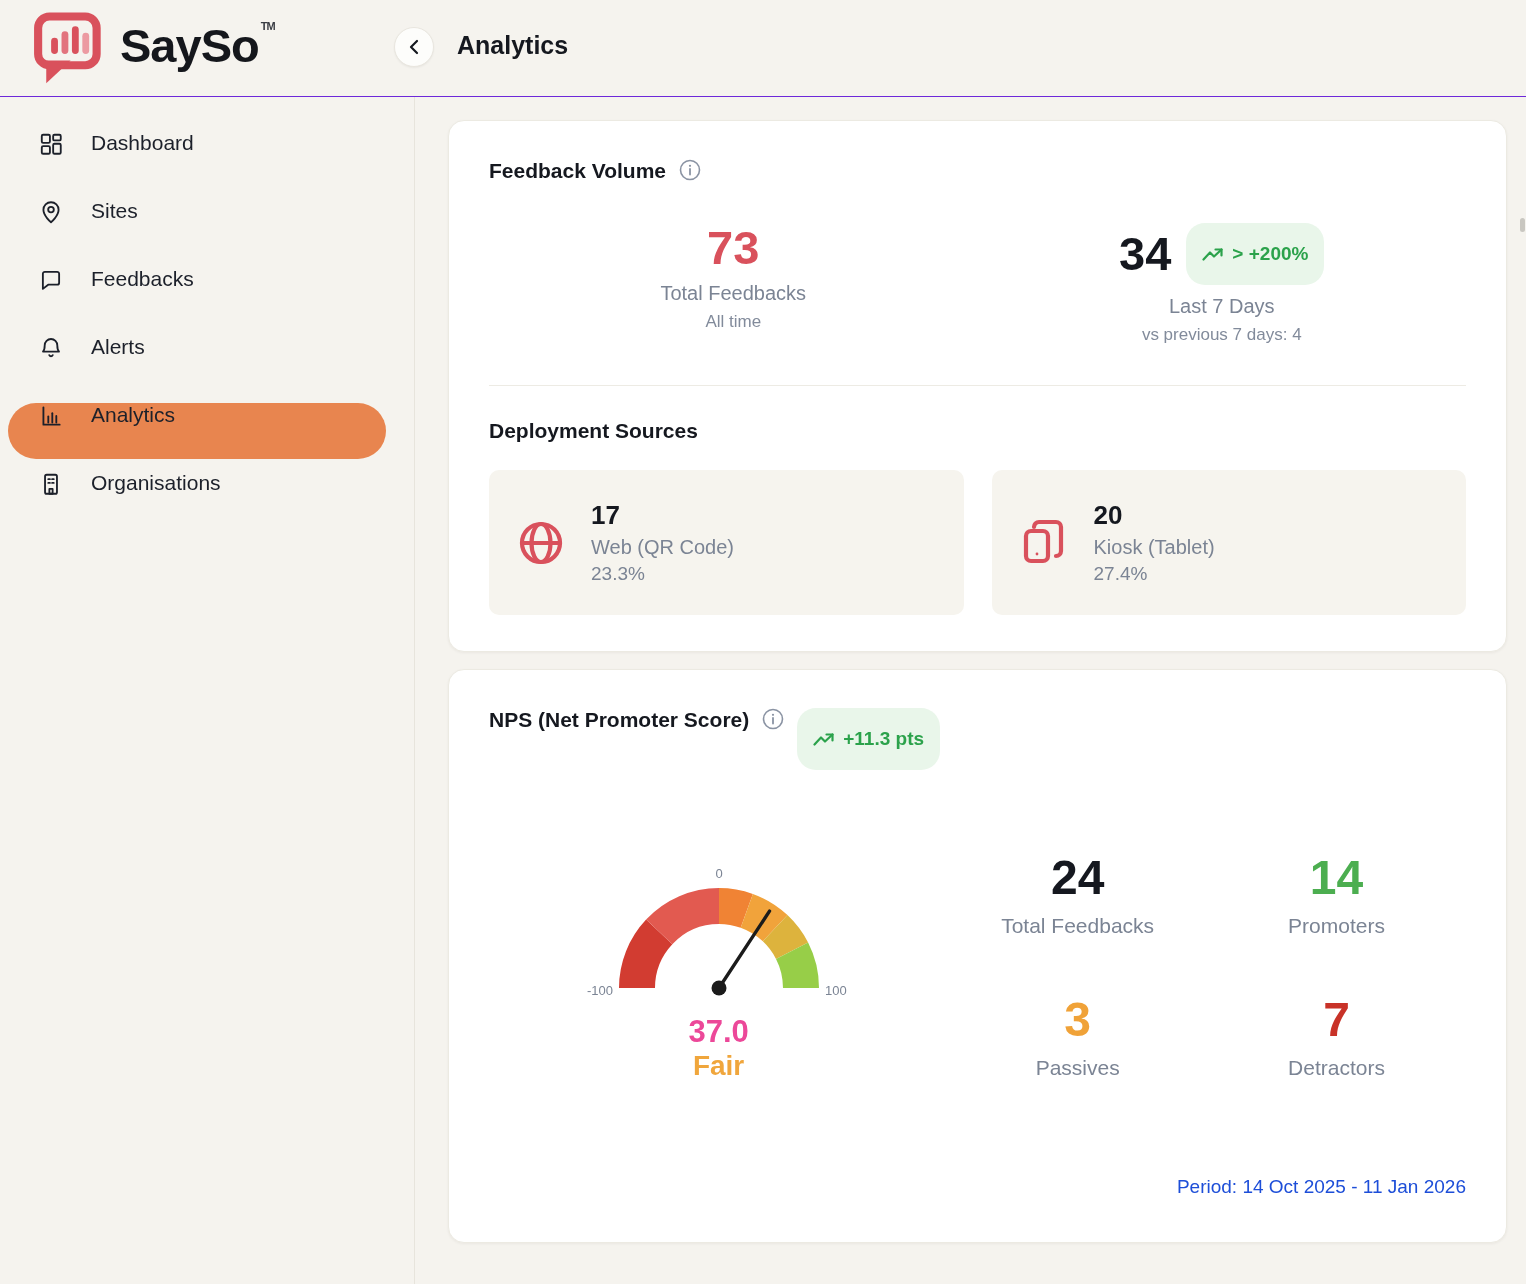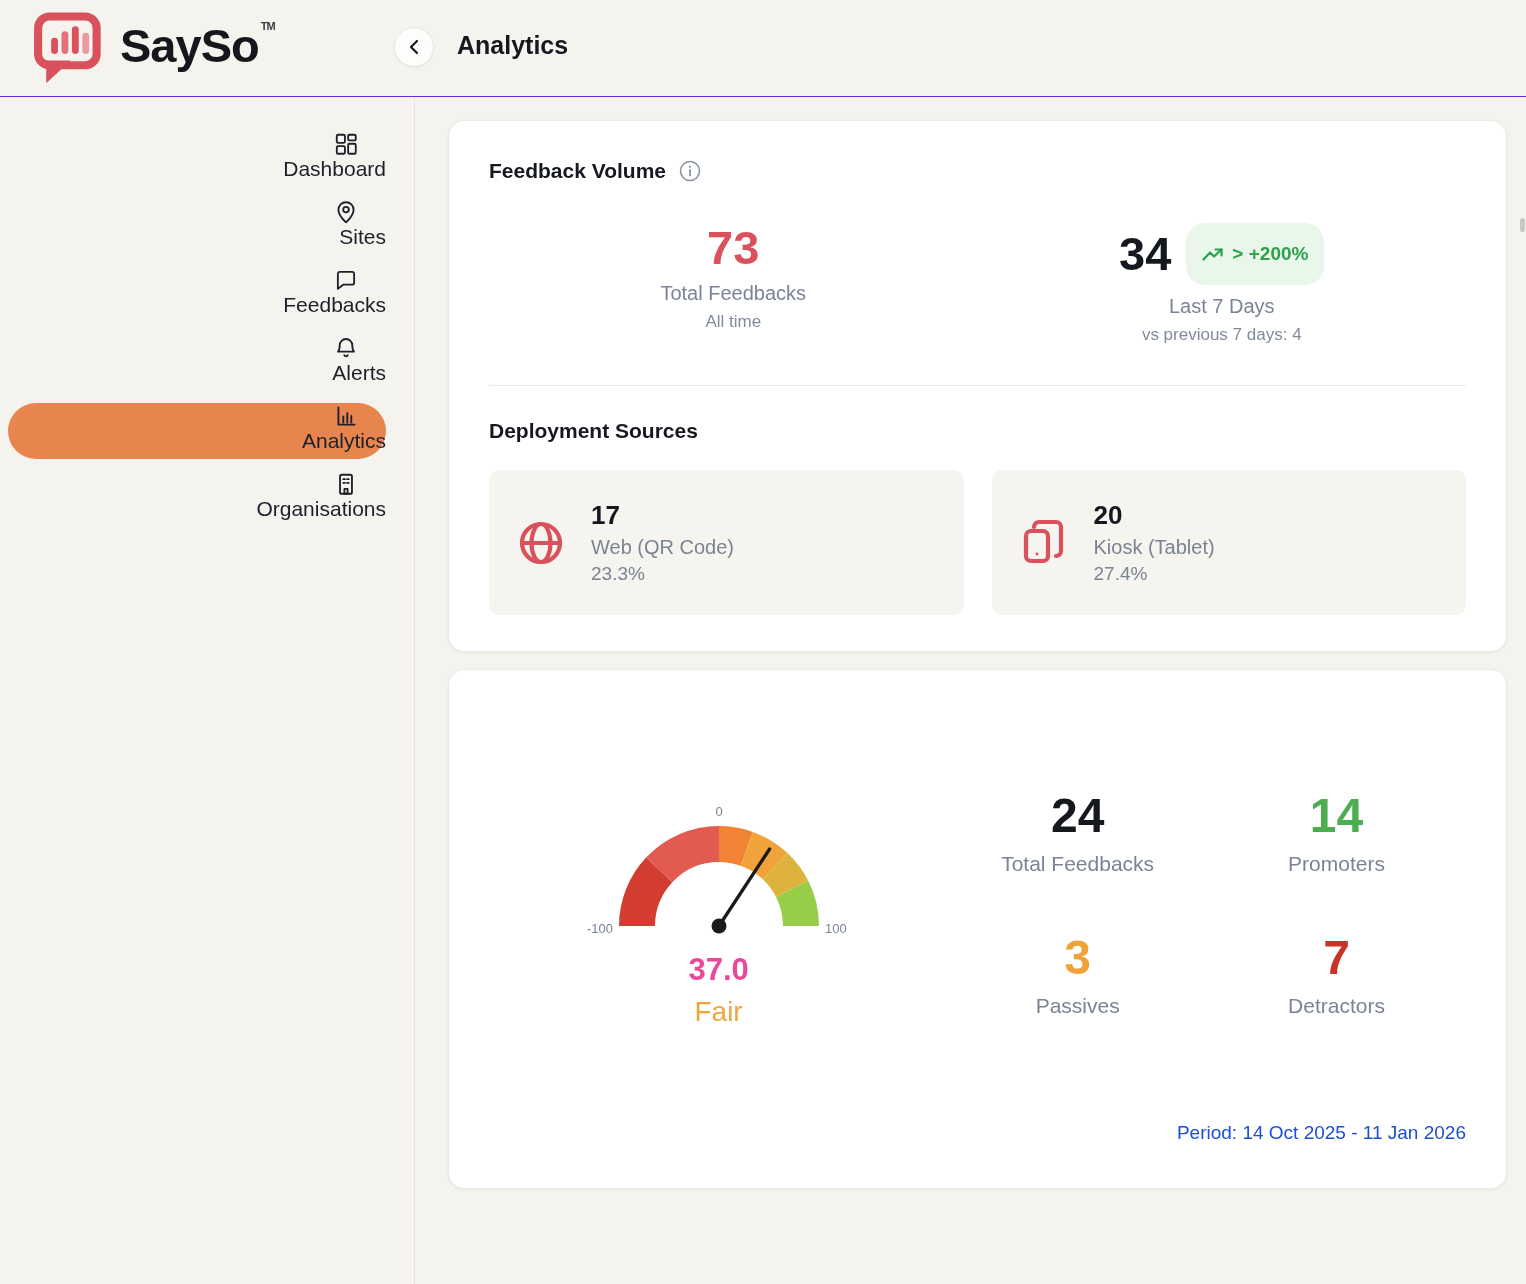--- a/index.html
+++ b/index.html
@@ -15,32 +15,32 @@
   .brand svg { width:78px; height:78px; }
   .brand-name { font-size:47px; font-weight:700; letter-spacing:-1px; color:#15171c; margin-left:12px; margin-top:8px; }
   .brand-tm { font-size:11px; font-weight:700; color:#3a3d44; vertical-align:top; position:relative; top:2px; margin-left:2px; }
   .back-btn { position:absolute; left:394px; top:27px; width:40px; height:40px; border-radius:50%;
     background:#fdfdfb; border:1px solid #e9e6df; box-shadow:0 1px 2px rgba(0,0,0,.05);
     display:flex; align-items:center; justify-content:center; cursor:pointer; z-index:6; }
   .page-title { position:absolute; left:457px; top:31px; font-size:25px; font-weight:700; color:#15181f; }
   
   .sidebar { position:absolute; top:97px; left:0; width:415px; height:1187px;
     background:#f5f3ee; border-right:1px solid #e7e4dc; padding-top:34px; }
-  .side-item { display:flex; align-items:flex-end; height:56px; margin:0 28px 12px 8px;
-    padding-left:30px; border-radius:28px; cursor:pointer;flex-direction:column; }
+  .side-item { display:flex; align-items:flex-start; height:56px; margin:0 28px 12px 8px;
+    padding-left:30px; border-radius:28px; cursor:pointer; }
   .side-item .s-icon { width:26px; height:26px; margin-right:27px; flex:0 0 26px; display:flex; }
   .side-item .s-label { font-size:21px; color:#1c202a; }
   .side-item.active { background:#e8854f; margin-right:28px; }
   .side-item svg { stroke:#1c202a; fill:none; stroke-width:1.7; stroke-linecap:round; stroke-linejoin:round; }
   
   .main { position:absolute; left:415px; top:97px; width:1111px; height:1187px; }
   .card { background:#ffffff; border:1px solid #eceae2; border-radius:16px;
     box-shadow:0 1px 3px rgba(30,28,22,.05); }
   .card-fv { margin:23px 19px 0 33px; padding:38px 40px 36px 40px; }
-  .card-title-row { display:flex; align-items:center; gap:13px; }
+  .card-title-row { display:flex; align-items:flex-start; gap:13px; }
   .card-title { font-size:21px; font-weight:700; color:#15181f; }
   .info-icon { width:22px; height:22px; cursor:pointer; display:flex; }
   .stats-row { display:flex; margin-top:40px; padding-bottom:40px; border-bottom:1px solid #edebe4; }
   .stat-col { flex:1; text-align:center; }
   .stat-value { font-size:47px; font-weight:700; line-height:1.05; }
   .stat-value.red { color:#d9515c; }
   .stat-value.dark { color:#15181f; }
   .stat-value-row { display:inline-flex; align-items:center; gap:15px; }
   .badge { display:inline-flex; align-items:center; gap:8px; background:#e9f6ea;
     border-radius:19px; padding:20px 16px; font-size:19px; font-weight:700; color:#2ba24b; }
@@ -53,21 +53,21 @@
   .tile-icon { width:48px; height:48px; flex:0 0 48px; display:flex; }
   .tile-icon svg { stroke:#d9515c; fill:none; stroke-width:2.1; stroke-linecap:round; stroke-linejoin:round; }
   .tile-value { font-size:26px; font-weight:700; color:#15181f; }
   .tile-label { font-size:20px; color:#7b8494; margin-top:5px; }
   .tile-pct { font-size:19px; color:#7b8494; margin-top:4px; }
   
   .card-nps { margin:17px 19px 0 33px; padding:38px 40px 44px 40px; }
   .nps-body { display:flex; margin-top:78px; }
   .gauge-col { width:47%; display:flex; flex-direction:column; align-items:center; }
   .gauge-value { font-size:31px; font-weight:700; color:#ec4899; margin-top:-4px; }
-  .gauge-rating { font-size:28px; font-weight:400; color:#f0a63c; margin-top:8px; }
+  .gauge-rating { font-size:28px; font-weight:700; color:#f0a63c; }
   .nps-grid { flex:1; display:grid; grid-template-columns:1fr 1fr; row-gap:58px; padding-top:6px; align-content:start; }
   .nps-stat { text-align:center; }
   .nps-num { font-size:48px; font-weight:700; line-height:1.0; }
   .nps-num.dark { color:#15181f; }
   .nps-num.green { color:#4cae50; }
   .nps-num.amber { color:#f0a238; }
   .nps-num.nred { color:#c83228; }
   .nps-label { font-size:21px; color:#7b8494; margin-top:12px; }
   .period { text-align:right; margin-top:94px; font-size:19px; color:#1d4ed8; }
   
@@ -223,20 +223,37 @@
         <div>
           <div class="tile-value">20</div>
           <div class="tile-label">Kiosk (Tablet)</div>
           <div class="tile-pct">27.4%</div>
         </div>
       </div>
     </div>
   </div>
 
   <div class="card card-nps">
+    <div class="card-title-row">
+      <span class="card-title">NPS (Net Promoter Score)</span>
+      <span class="info-icon">
+        <svg viewBox="0 0 22 22">
+            <circle cx="11" cy="11" r="9.5" fill="none" stroke="#8a93a3" stroke-width="1.6"></circle>
+            <line x1="11" y1="10" x2="11" y2="15.5" stroke="#8a93a3" stroke-width="1.8" stroke-linecap="round"></line>
+            <circle cx="11" cy="6.8" r="1.1" fill="#8a93a3"></circle>
+          </svg>
+      </span>
+      <span class="badge">
+        <svg width="22" height="15" viewBox="0 0 22 15">
+            <polyline points="1.5,12.5 8,5.5 12,9.5 19.5,2.5" fill="none" stroke="#2ba24b" stroke-width="2.2" stroke-linecap="round" stroke-linejoin="round"></polyline>
+            <polyline points="13.5,2.5 19.5,2.5 19.5,8.5" fill="none" stroke="#2ba24b" stroke-width="2.2" stroke-linecap="round" stroke-linejoin="round"></polyline>
+          </svg>
+        <span>+11.3 pts</span>
+      </span>
+    </div>
 
     <div class="nps-body">
       <div class="gauge-col">
         <svg id="gauge-svg" class="gauge-svg" width="300" height="170" viewBox="0 0 300 170">
           <text x="44" y="147" text-anchor="end">-100</text>
           <text x="256" y="147" text-anchor="start">100</text>
           <text x="150" y="30" text-anchor="middle">0</text>
         <path d="M50,140 A100,100 0 0 1 77.10313725785883,71.54528940713115 L103.34600784502965,96.18898522056394 A64,64 0 0 0 86,140 Z" fill="#d23c31"></path>
             <path d="M77.10313725785883,71.54528940713115 A100,100 0 0 1 150,40 L150,76 A64,64 0 0 0 103.34600784502965,96.18898522056394 Z" fill="#e25a50"></path>
             <path d="M150,40 A100,100 0 0 1 183.87379202452914,45.911923104577454 L171.67922689569866,79.78363078692956 A64,64 0 0 0 150,76 Z" fill="#f08334"></path>

